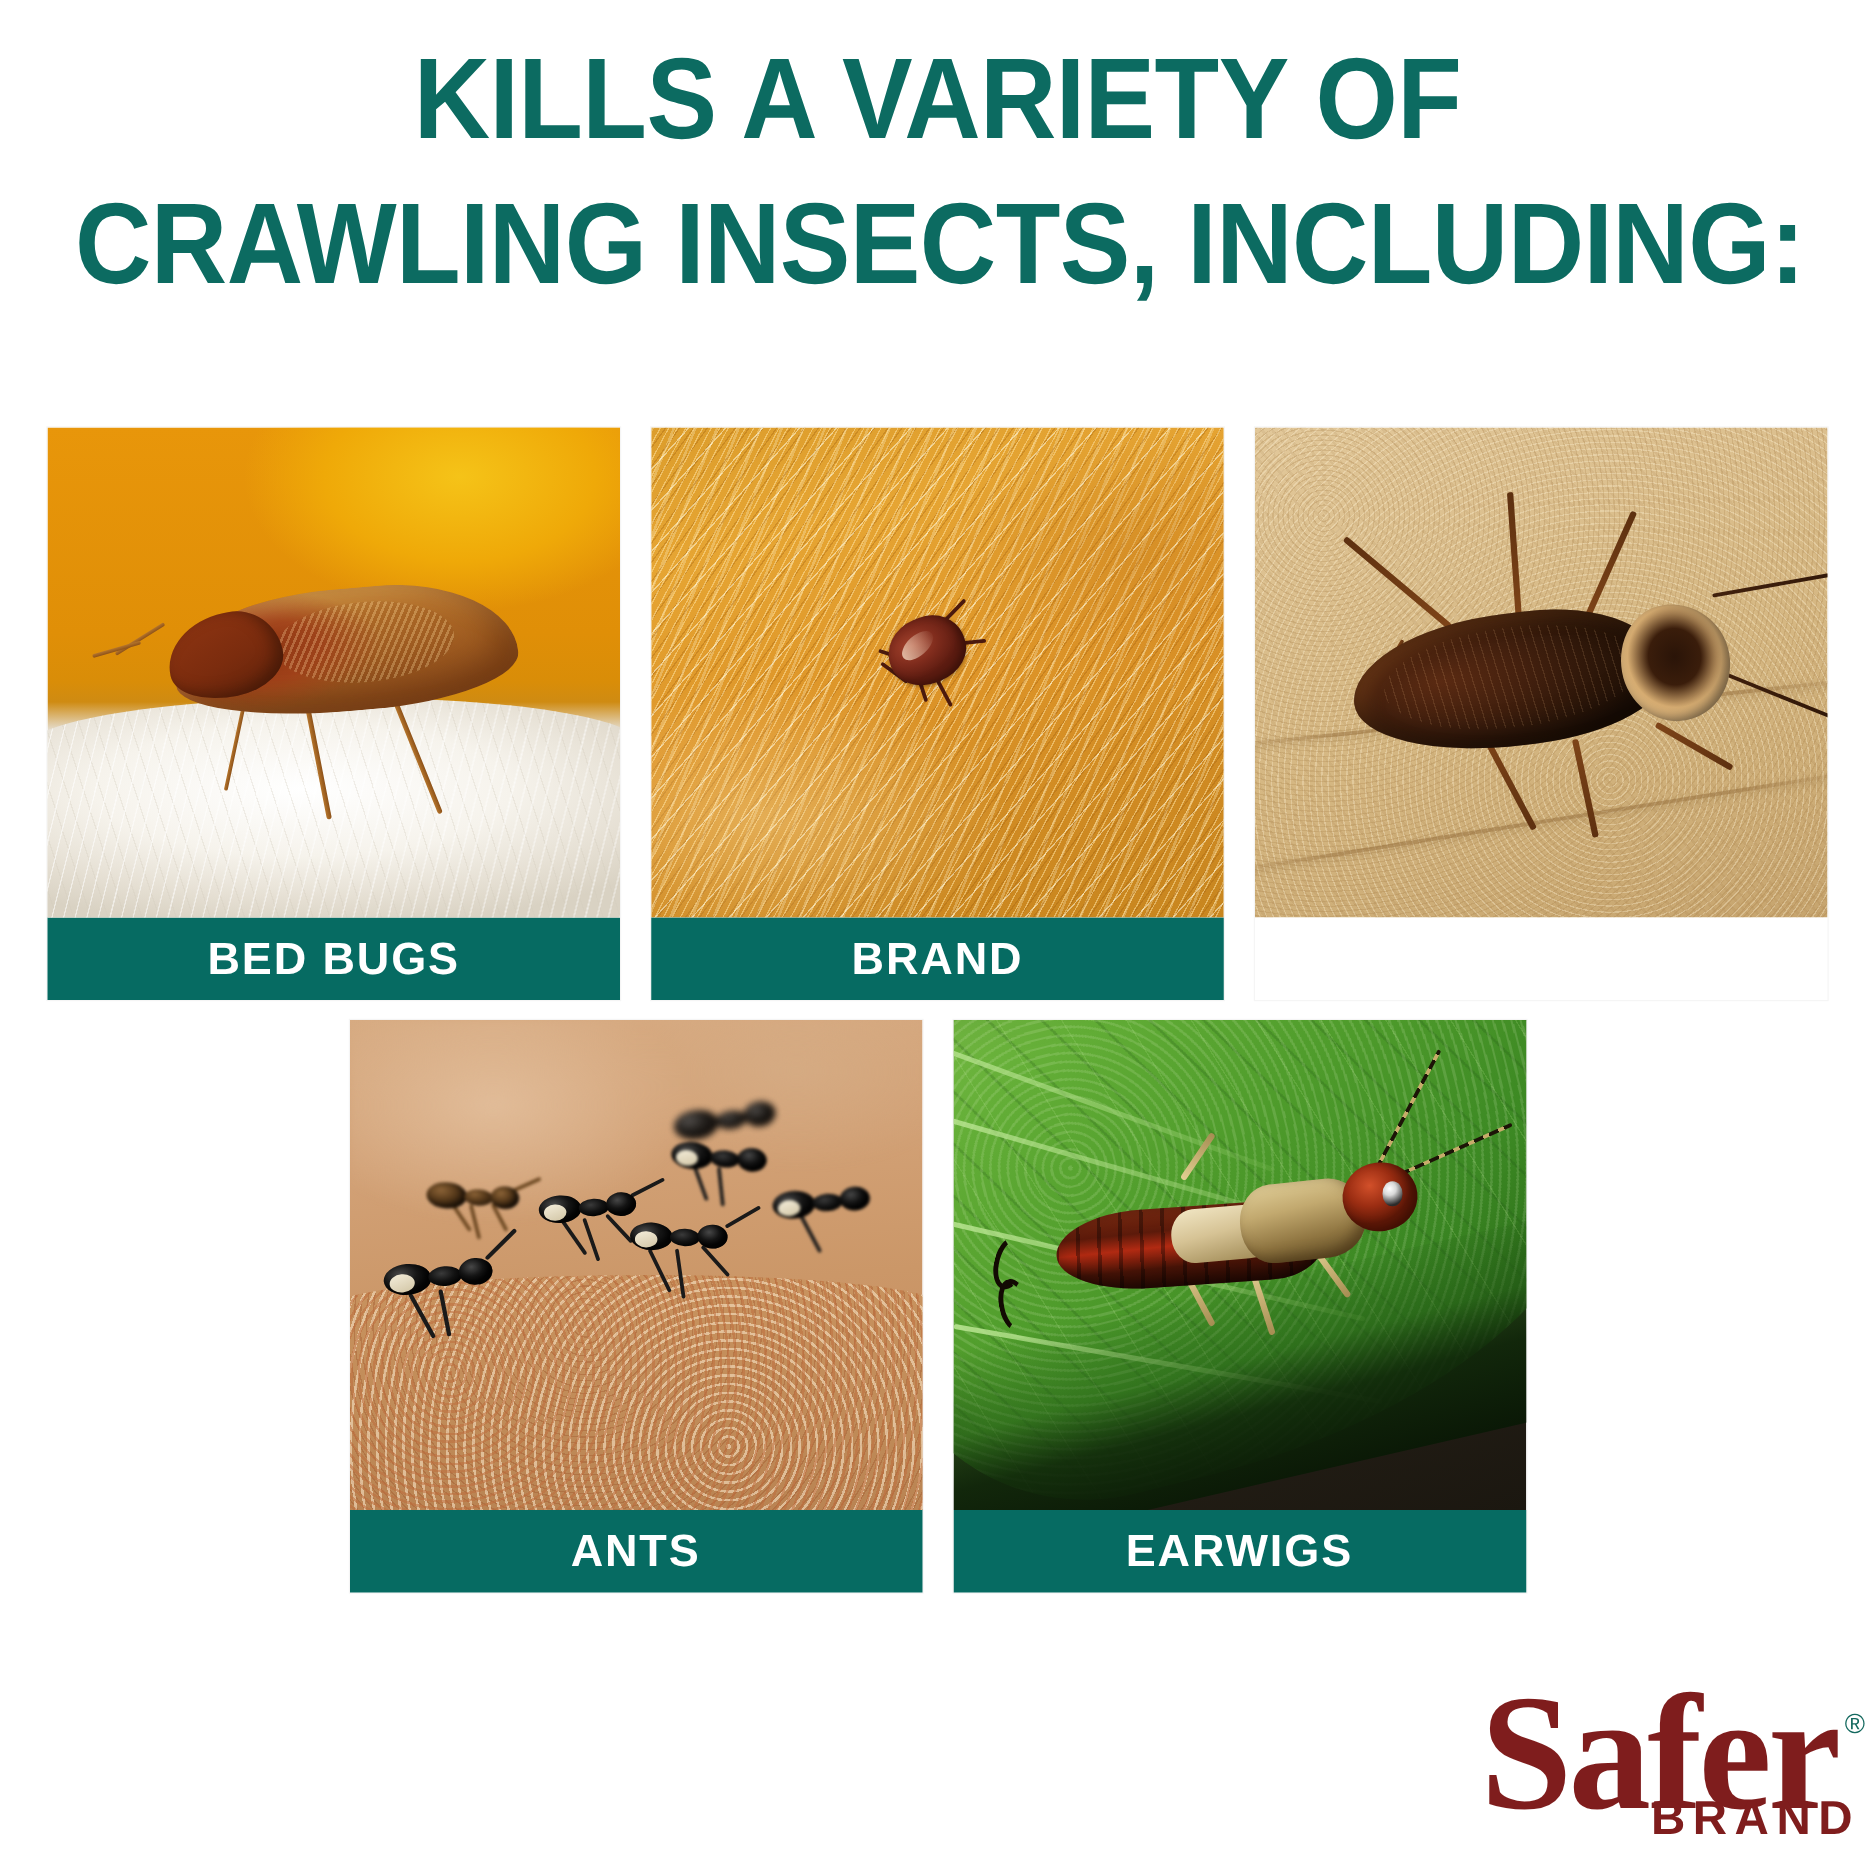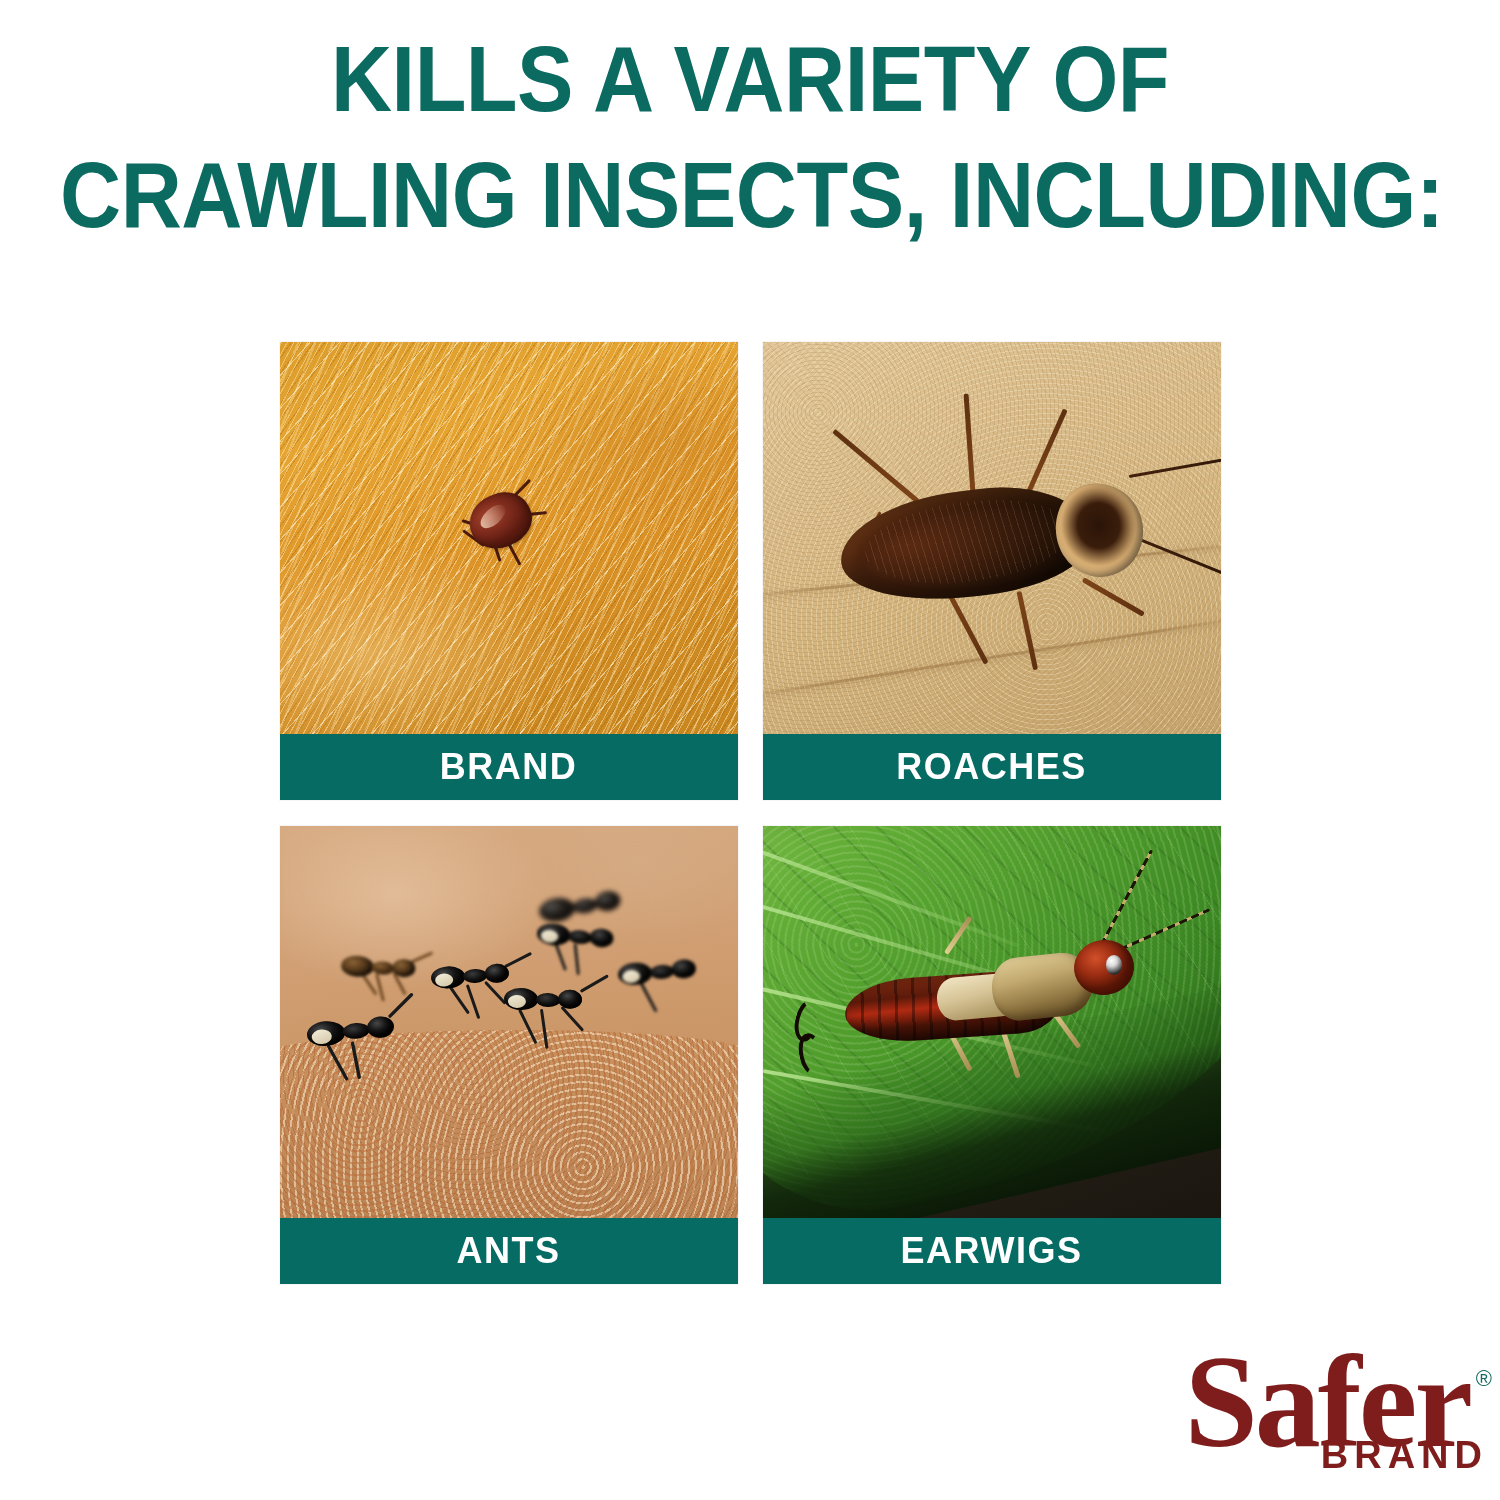--- a/index.html
+++ b/index.html
@@ -43,21 +43,21 @@
     position: absolute;
     left: 0;
     top: 342px;
     width: 1500px;
   }
   .row {
     display: flex;
     justify-content: center;
     gap: 25px;
   }
-  .row2 { margin-top: 26px; }
+  .row2 { margin-top: 16px; }
 
   .tile {
     width: 458px;
     background: #ffffff;
     box-shadow: 0 0 0 1px rgba(0,0,0,0.04);
   }
 
   .photo {
     position: relative;
     width: 458px;
@@ -477,20 +477,36 @@
 
 <div class="headline">
   <span class="line line1">KILLS A VARIETY OF</span>
   <span class="line line2">CRAWLING INSECTS, INCLUDING:</span>
 </div>
 
 <div class="grid">
 
   <div class="row row1">
 
+    <div class="tile">
+      <div class="photo">
+        <div class="layer bb-bg"></div>
+        <div class="bb-fabric"></div>
+        <div class="bb-leg" style="left:34%;top:56%;width:3px;height:72px;transform:rotate(12deg);"></div>
+        <div class="bb-leg" style="left:45%;top:57%;width:4px;height:92px;transform:rotate(-11deg);"></div>
+        <div class="bb-leg" style="left:60%;top:55%;width:4px;height:100px;transform:rotate(-22deg);"></div>
+        <div class="bb-leg" style="left:20%;top:40%;width:3px;height:46px;transform:rotate(58deg);"></div>
+        <div class="bb-leg" style="left:16%;top:44%;width:3px;height:40px;transform:rotate(74deg);"></div>
+        <div class="bb-body"></div>
+        <div class="bb-head"></div>
+      </div>
+      <div class="caption">
+        <span class="caption-label">BED BUGS</span>
+      </div>
+    </div>
 
     <div class="tile">
       <div class="photo">
         <div class="layer fl-bg"></div>
         <div class="layer fl-fur"></div>
         <div class="layer fl-fur2"></div>
         <div class="fl-tick">
           <div class="fl-leg" style="left:4%;top:48%;width:34%;height:3px;transform:rotate(18deg);"></div>
           <div class="fl-leg" style="left:6%;top:60%;width:30%;height:3px;transform:rotate(36deg);"></div>
           <div class="fl-leg" style="left:40%;top:72%;width:26%;height:3px;transform:rotate(72deg);"></div>
@@ -516,23 +532,20 @@
         <div class="rc-leg" style="left:46%;top:38%;width:100px;height:5px;transform:rotate(-94deg);"></div>
         <div class="rc-leg" style="left:58%;top:38%;width:92px;height:5px;transform:rotate(-66deg);"></div>
         <div class="rc-leg" style="left:40%;top:62%;width:86px;height:5px;transform:rotate(62deg);"></div>
         <div class="rc-leg" style="left:56%;top:63%;width:80px;height:5px;transform:rotate(78deg);"></div>
         <div class="rc-leg" style="left:70%;top:60%;width:70px;height:5px;transform:rotate(30deg);"></div>
         <div class="rc-ant" style="left:80%;top:34%;width:150px;transform:rotate(-10deg);"></div>
         <div class="rc-ant" style="left:78%;top:48%;width:150px;transform:rotate(22deg);"></div>
         <div class="rc-body"></div>
         <div class="rc-pronotum"></div>
       </div>
-      <div class="caption">
-        <span class="caption-label">ROACHES</span>
-      </div>
     </div>
 
   </div>
 
   <div class="row row2">
 
     <div class="tile">
       <div class="photo">
         <div class="layer an-bg"></div>
         <div class="an-sandtop"></div>

